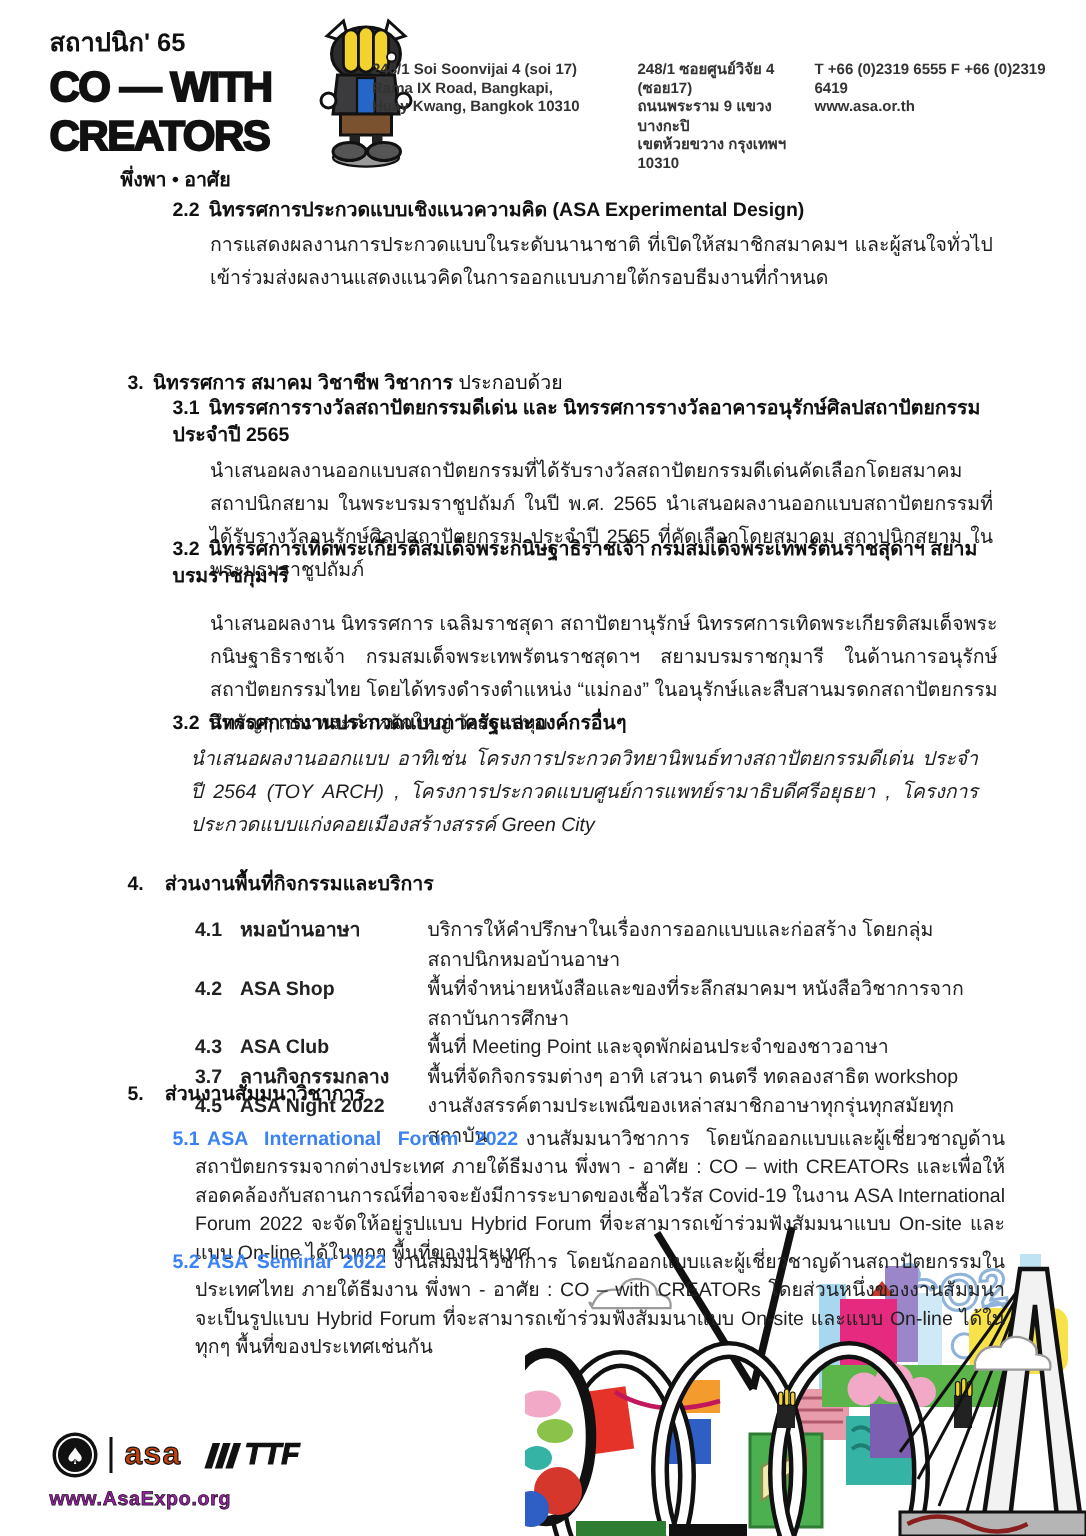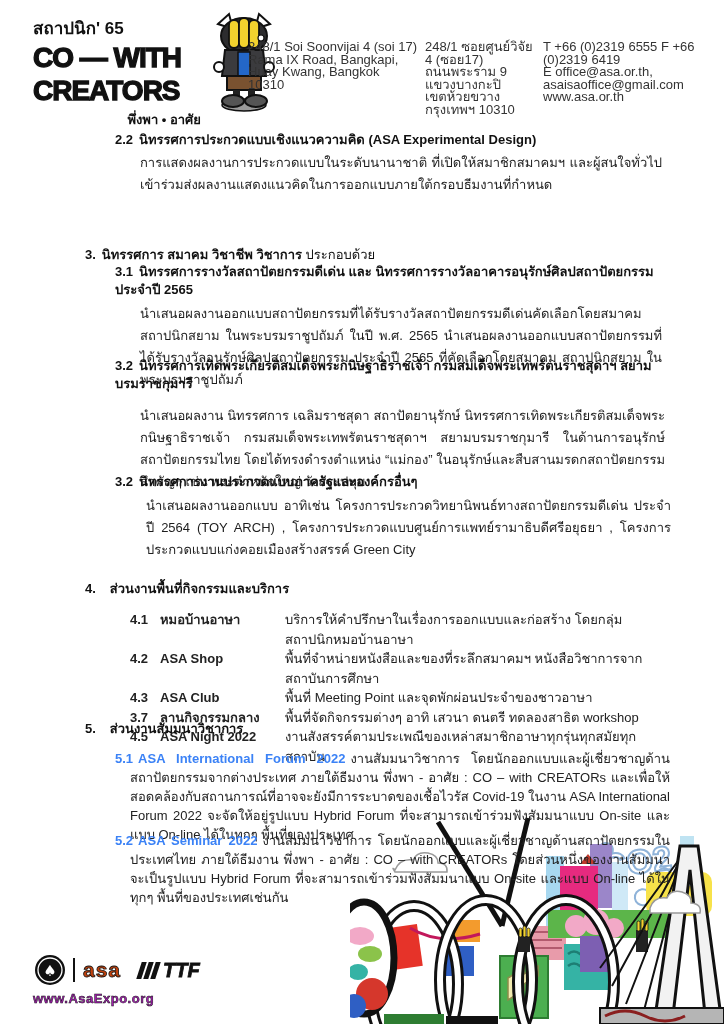--- a/index.html
+++ b/index.html
@@ -10,41 +10,41 @@
     font-family:"Liberation Sans","DejaVu Sans",sans-serif;
     color:#222;
   }
   
   .brand { position:absolute; left:33px; top:14px; width:170px; color:#111; }
   .brand-event { font-size:17px; font-weight:700; letter-spacing:0; }
   .brand-big {
     font-size:28px; font-weight:700; line-height:33px; letter-spacing:-1px;
     -webkit-text-stroke:1.3px #111;
   }
-  .brand-tag { font-size:13px; font-weight:700; text-align:right; width:168px; margin-top:2px; }
+  .brand-tag { font-size:13px; font-weight:700; text-align:center; width:168px; margin-top:2px; }
   .mascot { position:absolute; left:203px; top:12px; }
-  .addr { position:absolute; top:41px; font-size:13px; line-height:12.5px; font-weight:400; color:#333; }
+  .addr { position:absolute; top:41px; font-size:10px; line-height:12.5px; font-weight:700; color:#333; }
   .addr.c1 { left:248px; width:170px; }
   .addr.c2 { left:425px; width:115px; }
   .addr.c3 { left:543px; width:175px; }
   
   .blk { position:absolute; z-index:2; font-size:13px; color:#1d1d1d; }
   .hd { font-weight:700; color:#111; line-height:18px; }
   .hd .num { margin-right:6px; }
   .par { line-height:22px; text-align:justify; }
   .b22 { left:115px; top:131px; width:555px; }
   .b22 .par { margin:3px 0 0 25px; width:522px; }
   .b3  { left:85px;  top:246px; width:580px; }
   .b3 .tail { font-weight:400; }
   .b31 { left:115px; top:263px; width:560px; }
   .b31 .par { margin:4px 0 0 25px; width:522px; }
   .b32a{ left:115px; top:357px; width:553px; }
   .b32a .par{ margin:12px 0 0 25px; width:525px; }
   .b32b{ left:115px; top:473px; width:553px; }
-  .b32b .par{ margin:4px 0 0 31px; width:525px; }
+  .b32b .par{ margin:4px 0 0 12px; width:525px;font-style:italic; }
   .b4  { left:85px; top:580px; width:600px; }
   .b4 .hd .num { margin-right:14px; }
   .items { position:absolute; left:130px; top:610px; width:540px; font-size:13px; line-height:19.5px; z-index:2; }
   .row { display:flex; }
   .row .inum  { font-weight:700; width:30px; flex:none; }
   .row .ilabel{ font-weight:700; width:125px; flex:none; }
   .row .idesc { flex:1; }
   .b5  { left:85px; top:720px; width:600px; }
   .b5 .hd .num { margin-right:14px; }
   .p5 { position:absolute; z-index:2; left:115px; width:555px; font-size:13px; line-height:19px; text-align:justify;
@@ -105,21 +105,20 @@
     <div>Rama IX Road, Bangkapi,</div>
     <div>Huay Kwang, Bangkok 10310</div>
   </div>
   <div class="addr c2">
     <div>248/1 ซอยศูนย์วิจัย 4 (ซอย17)</div>
     <div>ถนนพระราม 9 แขวงบางกะปิ</div>
     <div>เขตห้วยขวาง กรุงเทพฯ 10310</div>
   </div>
   <div class="addr c3">
     <div>T +66 (0)2319 6555  F +66 (0)2319 6419</div>
-    <div>E office@asa.or.th, asaisaoffice@gmail.com</div>
     <div>www.asa.or.th</div>
   </div>
 
   <svg class="art" width="374" height="216" viewBox="0 0 374 216">
 
     <path d="M45,62 q5,-12 18,-10 q4,-9 15,-7 q10,2 10,10 q10,0 9,9 l-52,0 q-4,-6 0,-2 z" fill="#fff" stroke="#9a9a9a" stroke-width="1.5"></path>
 
     <g transform="rotate(-8 285 55)">
       <circle cx="258" cy="38" r="7" fill="none" stroke="#8fb3d9" stroke-width="2"></circle>
       <circle cx="312" cy="70" r="6" fill="none" stroke="#8fb3d9" stroke-width="2"></circle>

